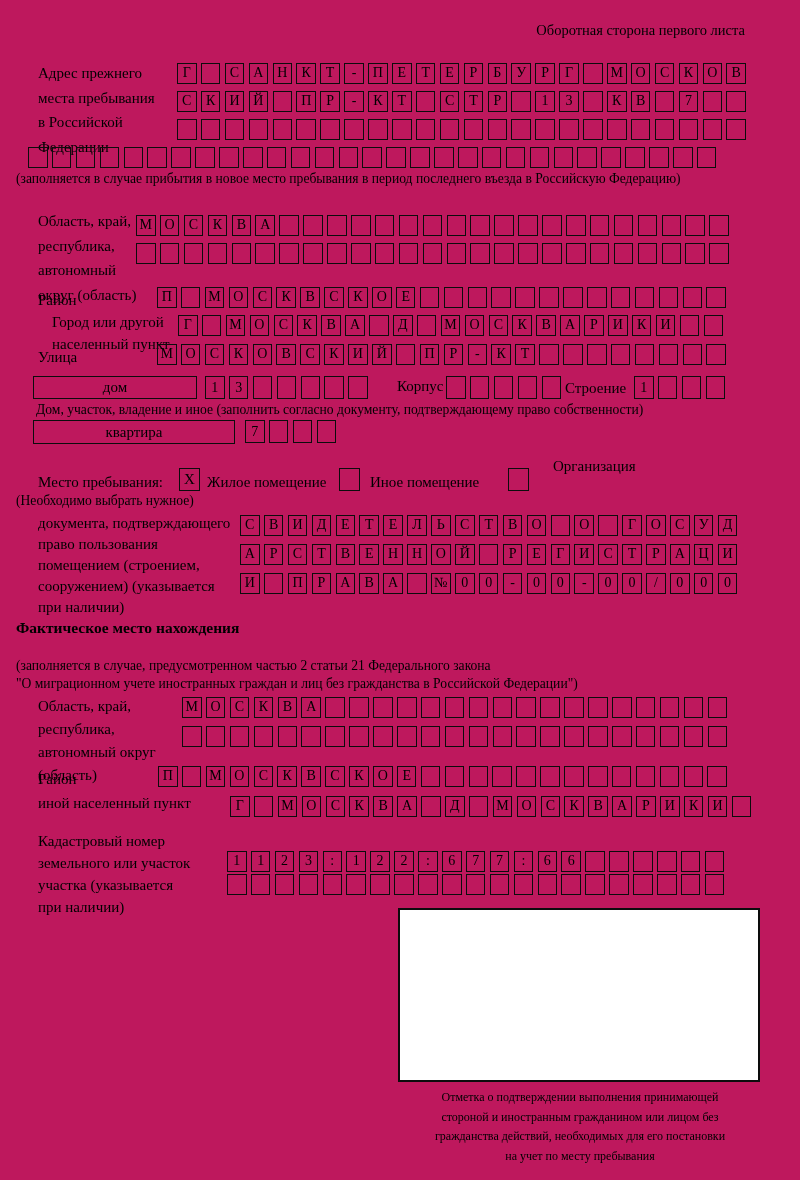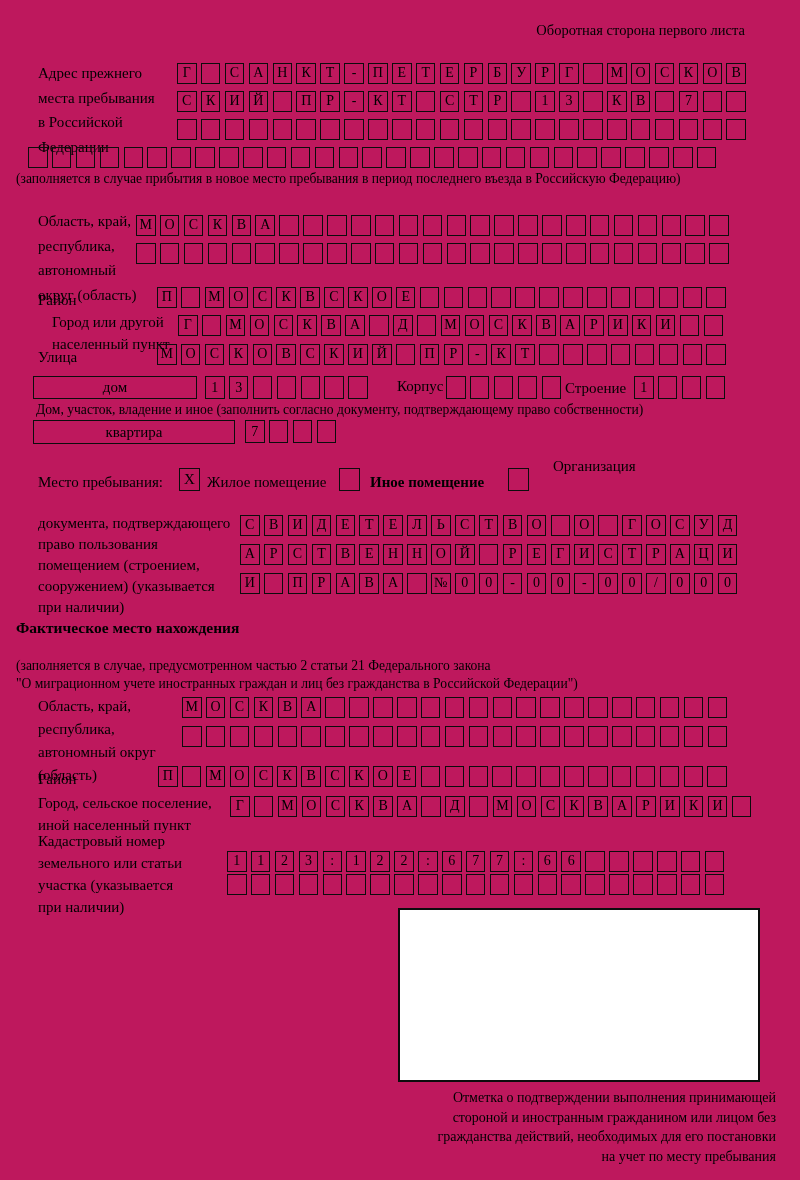--- a/index.html
+++ b/index.html
@@ -17,21 +17,21 @@
   .cellrow { position:absolute; display:flex; }
   .cb { flex:0 0 auto; width:19.5px; height:20.5px; margin-right:4.4px;
         border:1.7px solid #0c0c0c; display:flex; align-items:center; justify-content:center;
         font-size:14px; line-height:1; }
   .h23 .cb { height:23px; }
   .widebox { position:absolute; border:1.7px solid #0c0c0c; display:flex;
              align-items:center; justify-content:center; font-size:15px; }
   .chk { position:absolute; width:21px; height:23px; border:1.7px solid #0c0c0c;
          display:flex; align-items:center; justify-content:center; font-size:15px; }
   .bigbox { position:absolute; border:2px solid #0c0c0c; background:#fff; }
-  .caption { font-size:14px; line-height:19.5px; text-align:right; }
+  .caption { font-size:12px; line-height:19.5px; text-align:center; }
 </style>
 </head>
 <body>
 
 <div class="page">
 
   <div class="abs lbl" style="left:395px; top:20px; width:350px; text-align:right; font-size:14.5px;">Оборотная сторона первого листа</div>
 
   <div class="abs lbl lh25" style="left:38px; top:61px;">
     <div>Адрес прежнего</div>
@@ -330,23 +330,24 @@
       <span class="cb">7</span>
       <span class="cb"></span>
       <span class="cb"></span>
       <span class="cb"></span>
     </div>
 
   <div class="abs lbl" style="left:38px; top:472px;">Место пребывания:</div>
   <div class="chk" style="left:179px; top:468px;">X</div>
   <div class="abs lbl" style="left:207px; top:472px;">Жилое помещение</div>
   <div class="chk" style="left:339px; top:468px;"></div>
-  <div class="abs lbl" style="left:370px; top:472px;font-weight:bold;">Иное помещение</div>
+  <div class="abs lbl" style="left:370px; top:472px;">Иное помещение</div>
   <div class="chk" style="left:508px; top:468px;"></div>
   <div class="abs lbl" style="left:553px; top:456px;">Организация</div>
+  <div class="abs note center" style="top:493px;">(Необходимо выбрать нужное)</div>
 
   <div class="abs lbl lh21" style="left:38px; top:513px;">
     <div>документа, подтверждающего</div>
     <div>право пользования</div>
     <div>помещением (строением,</div>
     <div>сооружением) (указывается</div>
     <div>при наличии)</div>
   </div>
   <div class="cellrow" style="left:240px; top:515px;">
       <span class="cb">С</span>
@@ -501,21 +502,20 @@
       <span class="cb"></span>
       <span class="cb"></span>
       <span class="cb"></span>
       <span class="cb"></span>
       <span class="cb"></span>
       <span class="cb"></span>
       <span class="cb"></span>
     </div>
 
   <div class="abs lbl lh22" style="left:38px; top:792px;">
-    <div>Город, сельское поселение,</div>
     <div>иной населенный пункт</div>
   </div>
   <div class="cellrow" style="left:230px; top:796px;">
       <span class="cb">Г</span>
       <span class="cb"></span>
       <span class="cb">М</span>
       <span class="cb">О</span>
       <span class="cb">С</span>
       <span class="cb">К</span>
       <span class="cb">В</span>
@@ -531,21 +531,21 @@
       <span class="cb">А</span>
       <span class="cb">Р</span>
       <span class="cb">И</span>
       <span class="cb">К</span>
       <span class="cb">И</span>
       <span class="cb"></span>
     </div>
 
   <div class="abs lbl lh22" style="left:38px; top:830px;">
     <div>Кадастровый номер</div>
-    <div>земельного или статьи</div>
+    <div>земельного или участок</div>
     <div>участка (указывается</div>
     <div>при наличии)</div>
   </div>
   <div class="cellrow" style="left:227px; top:851px;">
       <span class="cb">1</span>
       <span class="cb">1</span>
       <span class="cb">2</span>
       <span class="cb">3</span>
       <span class="cb">:</span>
       <span class="cb">1</span>

